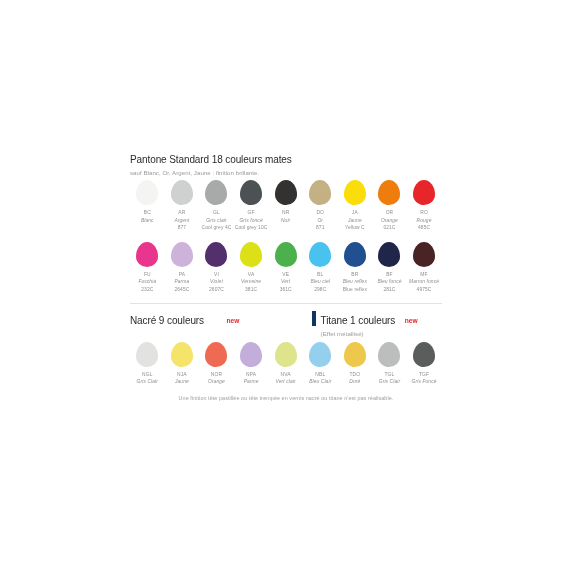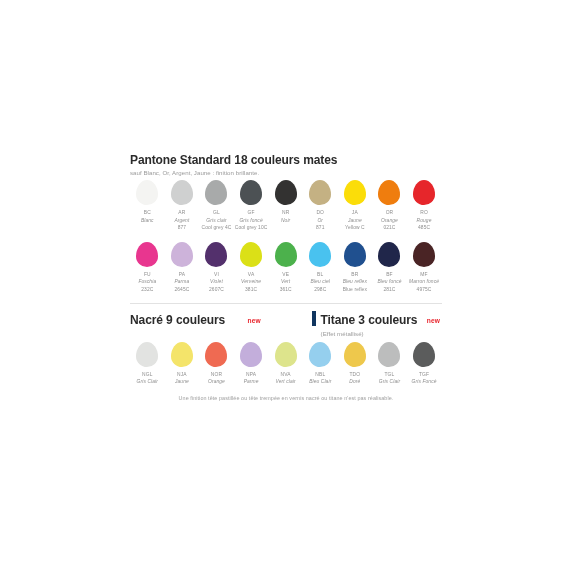--- a/index.html
+++ b/index.html
@@ -8,21 +8,21 @@
     background:#ffffff;
     font-family:"Liberation Sans","DejaVu Sans",sans-serif;
     overflow:hidden;
   }
   .sheet{position:relative;width:570px;height:570px;}
   .content{position:absolute;left:130px;top:150px;width:312px;}
 
   
   .sec-head{margin:0 0 1px 0;}
   .sec-title{
-    font-size:12px;font-weight:bold;color:#2b2b2b;letter-spacing:-0.1px;
+    font-size:10px;font-weight:normal;color:#2b2b2b;letter-spacing:-0.1px;
     display:inline-block;vertical-align:middle;
   }
   .sec-sub{
     font-size:6.1px;color:#9a9a9a;letter-spacing:0.05px;margin-top:1px;
   }
   .new-badge{
     display:inline-block;vertical-align:middle;
     font-size:6.6px;font-weight:bold;color:#e8242c;
     margin-left:18px;letter-spacing:0.1px;
   }
@@ -219,21 +219,21 @@
     <div class="divider"></div>
 
     <div class="band">
       <div class="band-left">
         <div class="sec-title">Nacré 9 couleurs</div>
         <div class="new-badge">new</div>
       </div>
       <div class="band-right">
         <div class="blue-bar"></div>
         <div>
-          <div class="sec-title">Titane 3 couleurs</div>
+          <div class="sec-title">Titane 1 couleurs</div>
           <div class="new-badge" style="margin-left:5px;">new</div>
           <div class="sec-sub">(Effet métallisé)</div>
         </div>
       </div>
     </div>
 
     <div class="row" id="row3" style="margin-top:5px;">
         <div class="cell">
           <div class="swatch" style="background: rgb(226, 227, 225);"></div>
           <div class="labels">

